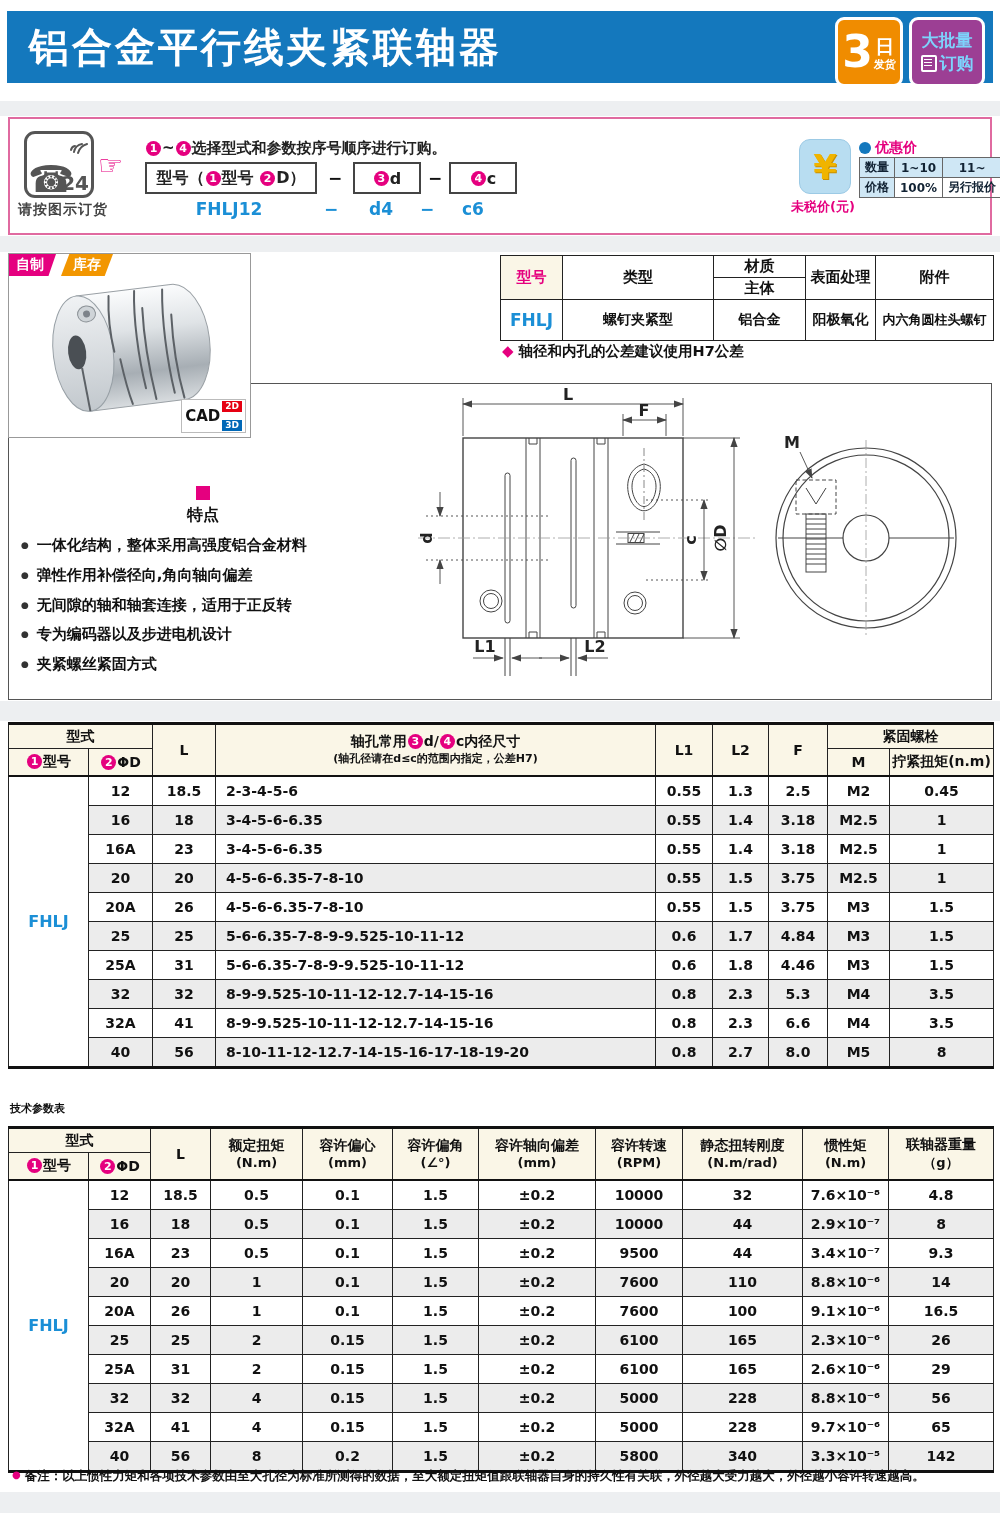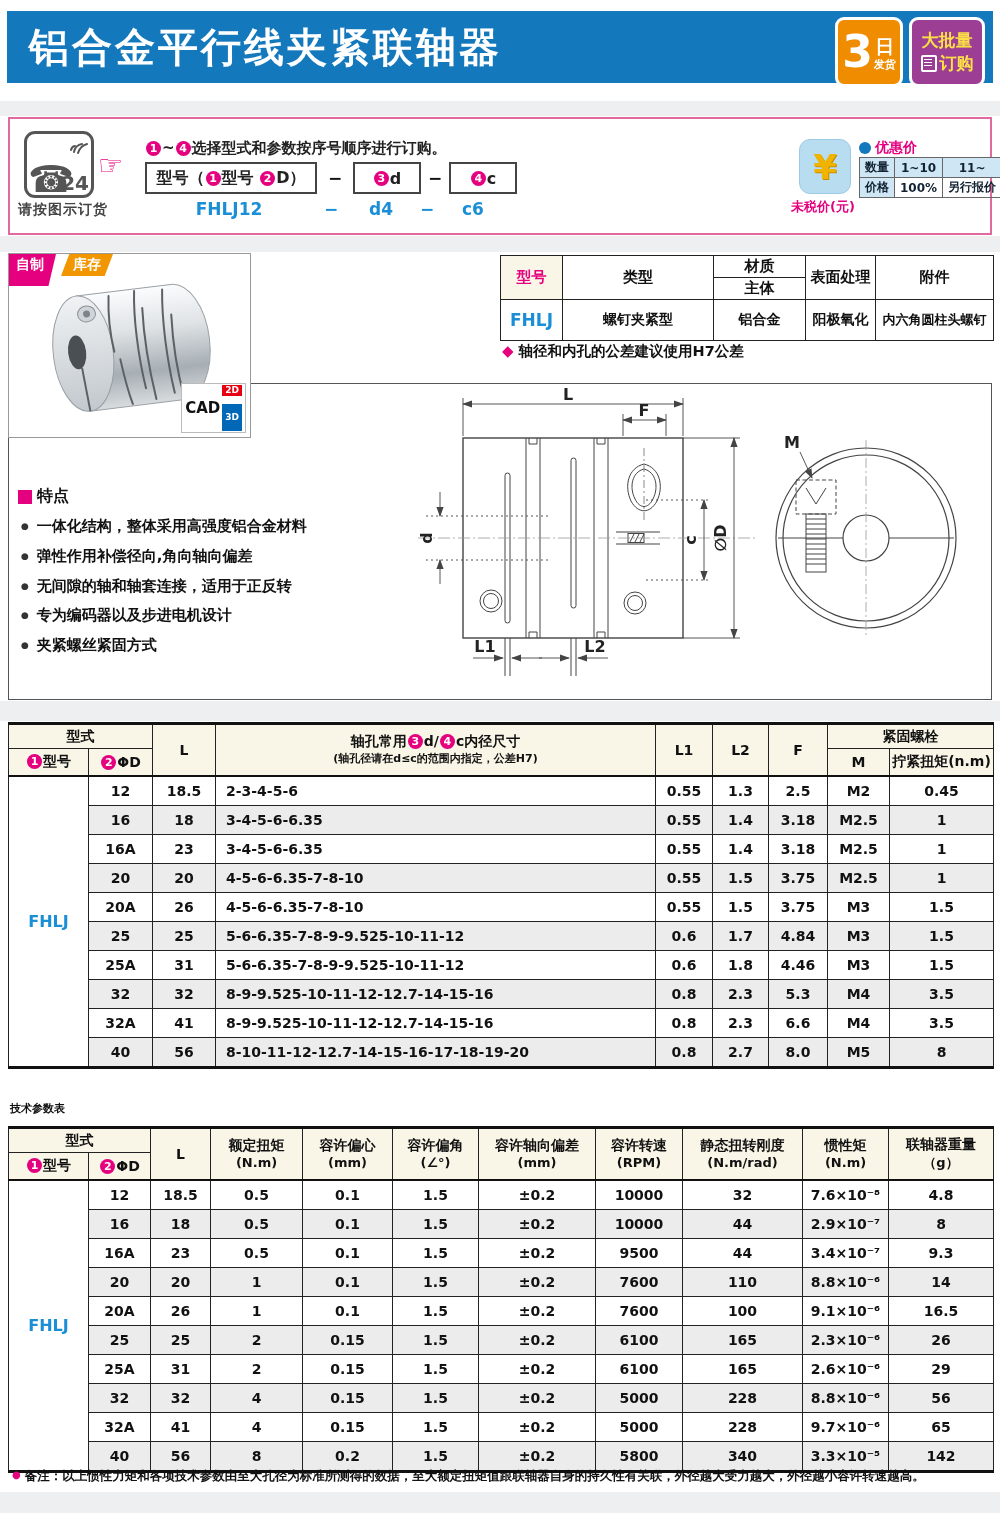--- a/index.html
+++ b/index.html
@@ -11,21 +11,21 @@
   
   .header-bar{left:7px;top:11px;width:986px;height:72px;background:#1478bd;display:flex;align-items:center;}
   .header-title{color:#fff;font-size:40px;font-weight:800;margin-left:22px;letter-spacing:3px;white-space:nowrap;}
   .badges{position:absolute;right:8px;top:6px;display:flex;gap:6px;}
   .badge-ship{width:62px;height:64px;background:#f08c00;border:3px solid #fff;border-radius:9px;color:#fff;
               display:flex;align-items:center;justify-content:center;}
   .badge-ship .num{font-size:44px;font-weight:900;line-height:1;}
   .badge-ship .col{display:flex;flex-direction:column;align-items:center;margin-left:1px;margin-top:4px;}
   .badge-ship .day{font-size:19px;font-weight:800;line-height:1.1;}
   .badge-ship .small{font-size:11px;font-weight:700;}
-  .badge-bulk{width:70px;height:64px;background:#9c3f94;border:3px solid #fff;border-radius:9px;color:#fde047;
+  .badge-bulk{width:70px;height:64px;background:#9c3f94;border:3px solid #fff;border-radius:9px;color:#7dd3fc;
               display:flex;flex-direction:column;align-items:center;justify-content:center;font-weight:800;}
   .badge-bulk .b1{font-size:17px;line-height:1.3;}
   .badge-bulk .b2{font-size:17px;display:flex;align-items:center;gap:3px;}
   .clip-icon{width:12px;height:13px;border:2px solid #fff;border-radius:2px;display:inline-block;position:relative;}
   .clip-icon::after{content:"";position:absolute;left:1px;top:2px;width:8px;height:1.5px;background:#fff;box-shadow:0 3px 0 #fff,0 6px 0 #fff;}
 
   
   .order-box{left:8px;top:117px;width:980px;height:114px;border:2px solid #e06aa0;background:#fff;}
   .phone-box{position:absolute;left:14px;top:12px;width:64px;height:61px;border:3px solid #555;border-radius:11px;}
   .phone-glyph{position:absolute;left:1px;bottom:-6px;font-size:37px;color:#555;}
@@ -56,43 +56,43 @@
                font-size:14px;font-weight:800;color:#e5007f;}
   .blue-dot{width:12px;height:12px;border-radius:50%;background:#1478bd;display:inline-block;}
   .price-table{position:absolute;left:849px;top:38px;border-collapse:collapse;font-size:12px;font-weight:700;color:#123;}
   .price-table td{border:1px solid #666;padding:1px 5px;text-align:center;white-space:nowrap;}
   .price-table .lb{background:#cfe7f5;}
 
   
   .panel{left:8px;top:383px;width:982px;height:315px;border:1px solid #555;background:#fff;z-index:1;}
   .product-box{left:8px;top:253px;width:241px;height:183px;border:1px solid #999;background:#fff;z-index:3;}
   .badge-self{position:absolute;left:0;top:0;background:#e5007f;color:#fff;font-size:14px;font-weight:800;
-              padding:2px 12px 12px 7px;clip-path:polygon(0 0,100% 0,84% 100%,0 100%);z-index:2;text-align:right;}
+              padding:2px 12px 2px 7px;clip-path:polygon(0 0,100% 0,84% 100%,0 100%);z-index:2;text-align:right;}
   .badge-stock{position:absolute;left:52px;top:0;background:#f29600;color:#fff;font-size:14px;font-weight:800;
                padding:2px 12px 2px 12px;clip-path:polygon(16% 0,100% 0,84% 100%,0 100%);z-index:1;}
   .cad{position:absolute;right:4px;bottom:4px;display:flex;align-items:center;border:1px solid #bbb;background:#fff;padding:1px 3px;}
   .cad-label{font-weight:800;font-size:15px;color:#111;}
   .cad-col{display:flex;flex-direction:column;gap:8px;margin-left:2px;}
   .cad2{background:#e60012;color:#fff;font-size:9px;font-weight:800;padding:0 3px;line-height:1.2;}
-  .cad3{background:#0068b7;color:#fff;font-size:9px;font-weight:800;padding:8px 3px;line-height:1.2;}
+  .cad3{background:#0068b7;color:#fff;font-size:9px;font-weight:800;padding:0 3px;line-height:1.2;}
   .photo{position:absolute;left:14px;top:24px;}
 
   
   .spec{position:absolute;left:500px;top:255px;width:493px;border-collapse:collapse;table-layout:fixed;z-index:2;}
   .spec th,.spec td{border:1.5px solid #222;text-align:center;padding:0;}
   .spec th{font-size:15px;font-weight:800;background:#fff;height:21px;}
   .spec .cream{background:#faf6e7;color:#e5007f;}
   .spec td{font-size:14px;font-weight:600;height:40px;}
   .spec .model-cell{color:#1b8fd6;font-weight:800;font-size:17px;}
   .spec-note{position:absolute;left:502px;top:342px;font-size:14.5px;font-weight:800;color:#111;z-index:2;}
   .diamond{color:#e5007f;margin-right:5px;font-size:15px;}
 
   
   .features{left:18px;top:486px;width:370px;z-index:4;}
-  .f-title{font-size:16px;font-weight:800;display:flex;align-items:center;gap:5px;color:#111;}
+  .f-title{font-size:16px;font-weight:800;display:flex;align-items:center;gap:5px;color:#111;flex-direction:column;}
   .sq{width:14px;height:14px;background:#e5007f;display:inline-block;}
   .features ul{list-style:none;margin:10px 0 0 0;padding:0;}
   .features li{font-size:15px;font-weight:600;color:#111;margin:0 0 11px 0;display:flex;align-items:flex-start;line-height:1.25;}
   .features .dot{font-size:9px;margin:4px 8px 0 3px;color:#333;}
 
   .drawing{left:388px;top:388px;z-index:2;}
 
   
   .dtab{position:absolute;border-collapse:collapse;table-layout:fixed;background:#fff;
         border-top:3px solid #111;border-bottom:3px solid #111;}

